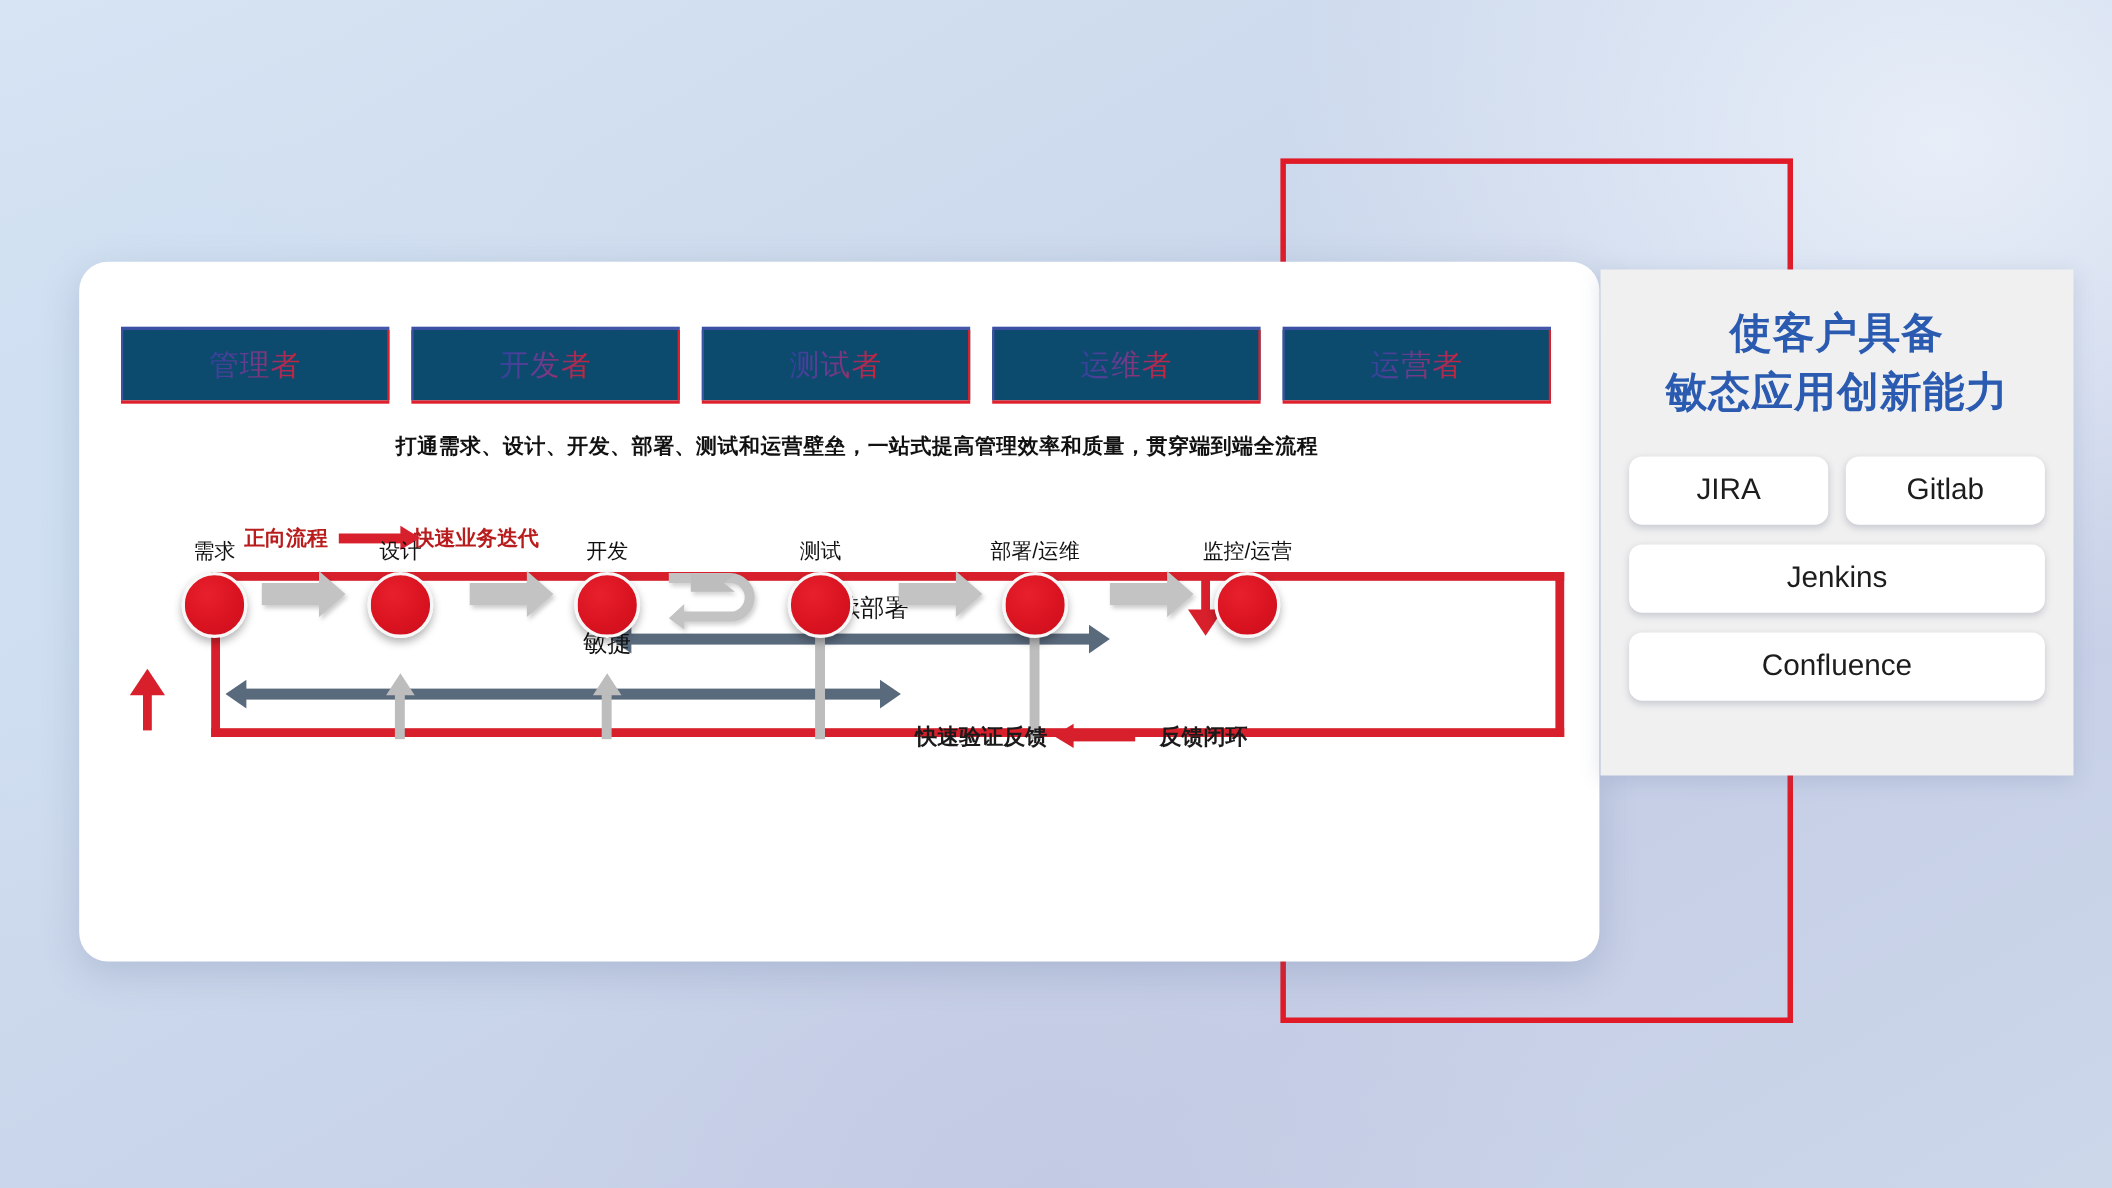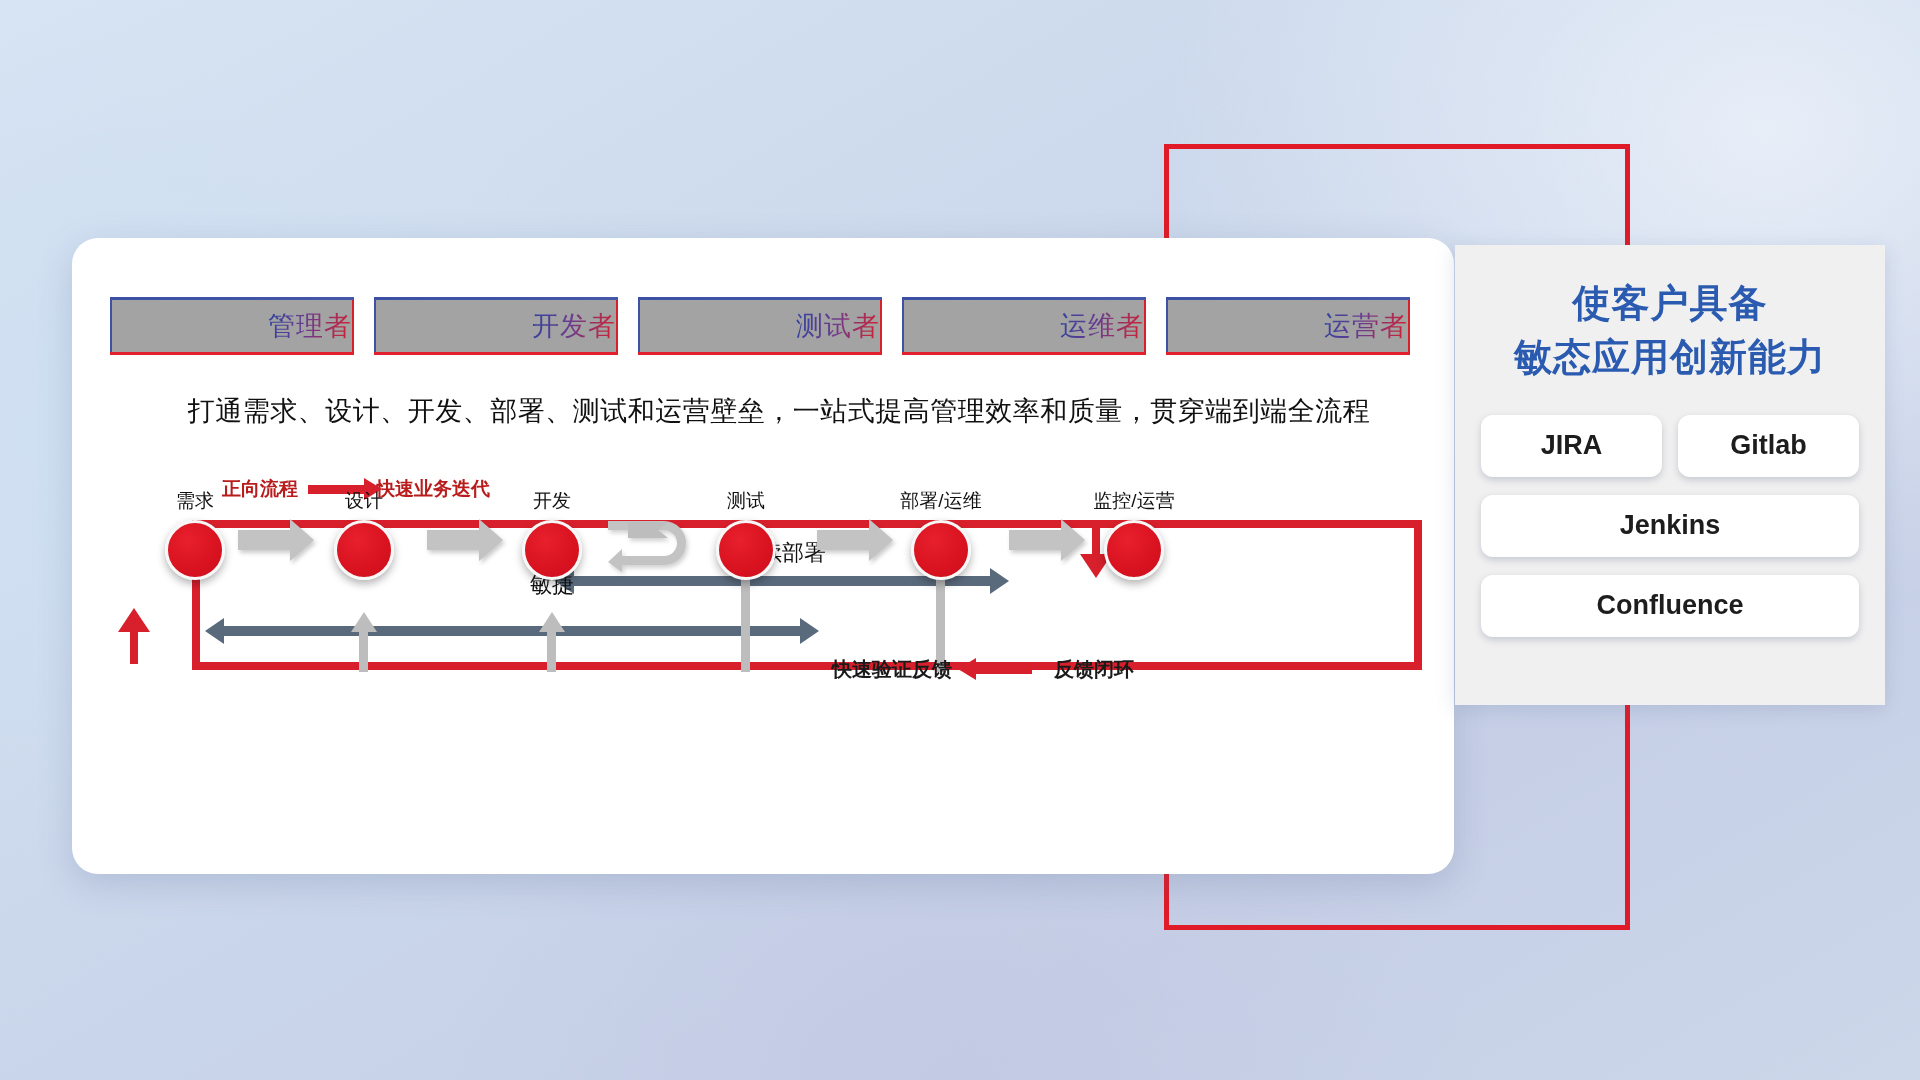--- a/index.html
+++ b/index.html
@@ -38,26 +38,26 @@
   
   .roles {
     position: absolute;
     left: 38px; top: 62px;
     width: 1300px;
     display: flex;
     gap: 20px;
   }
   .role-box {
     flex: 1;
-    height: 52px;
-    background: #a3a3a3;
+    height: 64px;
+    background: #0c4a6e;
     position: relative;
     display: flex;
     align-items: center;
-    justify-content: flex-end;
+    justify-content: center;
     border-left: 2px solid #3e52a3;
     border-right: 2px solid #d8202c;
   }
   .role-box::before, .role-box::after {
     content: "";
     position: absolute; left: -2px; right: -2px; height: 3px;
   }
   .role-box::before { top: -3px; background: linear-gradient(90deg,#3b50a5,#4457a8); }
   .role-box::after  { bottom: -3px; background: linear-gradient(90deg,#e0202c,#e0202c); }
   .role-label {
@@ -69,22 +69,22 @@
     color: transparent;
     -webkit-text-fill-color: transparent;
     letter-spacing: 1px;
   }
 
   
   .headline {
     position: absolute;
     left: 0; right: 0; top: 155px;
     text-align: center;
-    font-size: 27px;
-    font-weight: normal;
+    font-size: 19px;
+    font-weight: bold;
     color: #111;
     letter-spacing: .5px;
     margin-left: 32px;
   }
 
   
   .legend-forward {
     position: absolute;
     left: 150px; top: 238px;
     display: flex; align-items: center; gap: 10px;
@@ -200,21 +200,21 @@
     line-height: 1.42;
     letter-spacing: 1px;
     margin-bottom: 30px;
   }
   .tool-grid { display: flex; flex-wrap: wrap; gap: 18px 16px; }
   .tool-tag {
     background: #fff;
     border-radius: 12px;
     height: 62px;
     display: flex; align-items: center; justify-content: center;
-    font-size: 27px; font-weight: bold; color: #1d1d1d;
+    font-size: 27px; font-weight: normal; color: #1d1d1d;
     box-shadow: 0 3px 7px rgba(90,100,130,.28);
     flex: 1 1 calc(50% - 8px);
   }
   .tool-tag.full { flex: 1 1 100%; }
 </style>
 </head>
 <body>
 
 <div class="red-frame"></div>
 

